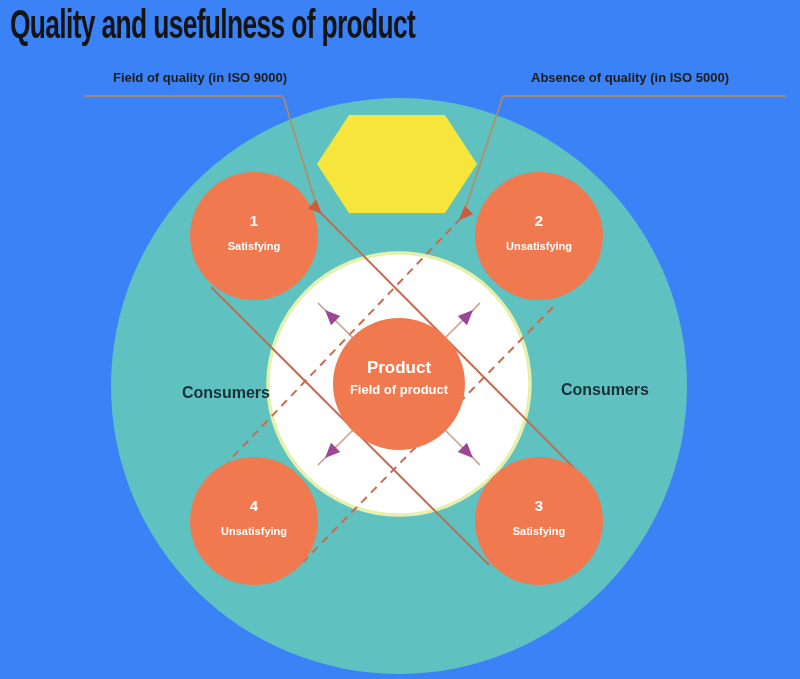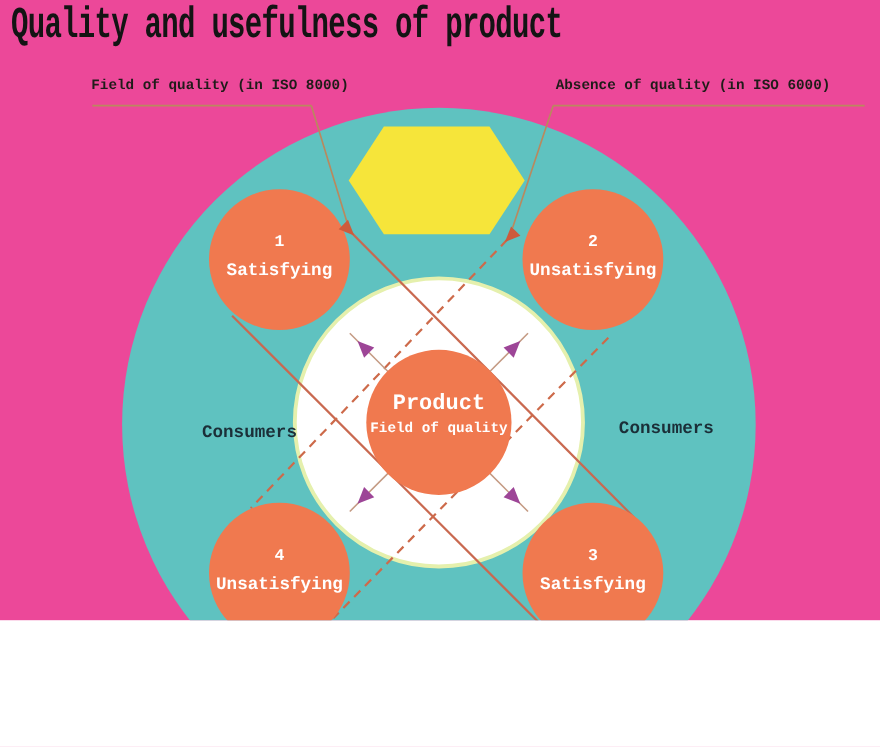--- a/index.html
+++ b/index.html
@@ -1,34 +1,34 @@
 <!DOCTYPE html>
 <html><head>
 <meta charset="utf-8">
 <style>
   html,body{margin:0;padding:0;background:#ffffff;}
-  .canvas{position:relative;width:800px;height:564px;background:#ec4899;overflow:hidden;
-          font-family:Liberation Mono, monospace;}
+  .canvas{position:relative;width:800px;height:679px;background:#3b82f6;overflow:hidden;
+          font-family:Liberation Sans, sans-serif;}
   .canvas svg{position:absolute;left:0;top:0;}
   .txt{position:absolute;z-index:2;}
   .page-title{left:10px;top:2px;font-size:40px;font-weight:bold;color:#141414;
               transform:scaleX(0.66);transform-origin:left top;letter-spacing:-1px;white-space:nowrap;}
   .callout-label{top:70px;width:280px;text-align:center;font-size:13px;font-weight:bold;color:#1f1c19;}
   .callout-left{left:60px;}
   .callout-right{left:490px;}
   .hex-text{left:317px;top:124px;width:160px;text-align:center;font-size:13px;font-weight:bold;
             color:#1d1b18;line-height:15px;}
   .hex-sub{left:317px;top:176px;width:160px;text-align:center;font-size:17px;font-weight:bold;color:#1d1b18;}
   .circle-text{width:128px;text-align:center;color:#fff;}
   .circle-text .num{font-size:15px;font-weight:bold;line-height:18px;margin-bottom:8px;}
-  .circle-text .lbl{font-size:16px;font-weight:bold;line-height:16px;}
+  .circle-text .lbl{font-size:11px;font-weight:bold;line-height:16px;}
   .c1{left:190px;top:212px;} .c2{left:475px;top:212px;}
   .c3{left:475px;top:497px;} .c4{left:190px;top:497px;}
   .product-text{left:335px;top:358px;width:128px;text-align:center;color:#fff;}
-  .product-text .big{font-size:20px;font-weight:bold;line-height:20px;}
+  .product-text .big{font-size:17px;font-weight:bold;line-height:20px;}
   .product-text .small{font-size:13px;font-weight:bold;line-height:16px;margin-top:4px;}
   .consumers{width:130px;text-align:right;font-size:16px;font-weight:bold;color:#1b2f38;}
   .consumers-left{left:140px;top:384px;}
   .consumers-right{left:519px;top:381px;}
 </style>
 </head>
 <body>
 
 <div class="canvas">
 
@@ -67,22 +67,22 @@
     <circle cx="254" cy="521" r="64" fill="#f0794f"></circle>
 
     <circle cx="399" cy="384" r="66" fill="#f0794f"></circle>
 
     <path d="M0 0 L-14 6 L-14 -6 Z" transform="translate(322,214) rotate(45)" fill="#cd5b3c"></path>
     <path d="M0 0 L-14 6 L-14 -6 Z" transform="translate(459,220) rotate(135)" fill="#cd5b3c"></path>
   </svg>
 
   <div class="txt page-title">Quality and usefulness of product</div>
 
-  <div class="txt callout-label callout-left">Field of quality (in ISO 8000)</div>
-  <div class="txt callout-label callout-right">Absence of quality (in ISO 6000)</div>
+  <div class="txt callout-label callout-left">Field of quality (in ISO 9000)</div>
+  <div class="txt callout-label callout-right">Absence of quality (in ISO 5000)</div>
 
 
   <div class="txt circle-text c1">
     <div class="num">1</div>
     <div class="lbl">Satisfying</div>
   </div>
   <div class="txt circle-text c2">
     <div class="num">2</div>
     <div class="lbl">Unsatisfying</div>
   </div>
@@ -90,19 +90,19 @@
     <div class="num">3</div>
     <div class="lbl">Satisfying</div>
   </div>
   <div class="txt circle-text c4">
     <div class="num">4</div>
     <div class="lbl">Unsatisfying</div>
   </div>
 
   <div class="txt product-text">
     <div class="big">Product</div>
-    <div class="small">Field of quality</div>
+    <div class="small">Field of product</div>
   </div>
 
   <div class="txt consumers consumers-left">Consumers</div>
   <div class="txt consumers consumers-right">Consumers</div>
 
 </div>
 
 </body></html>

